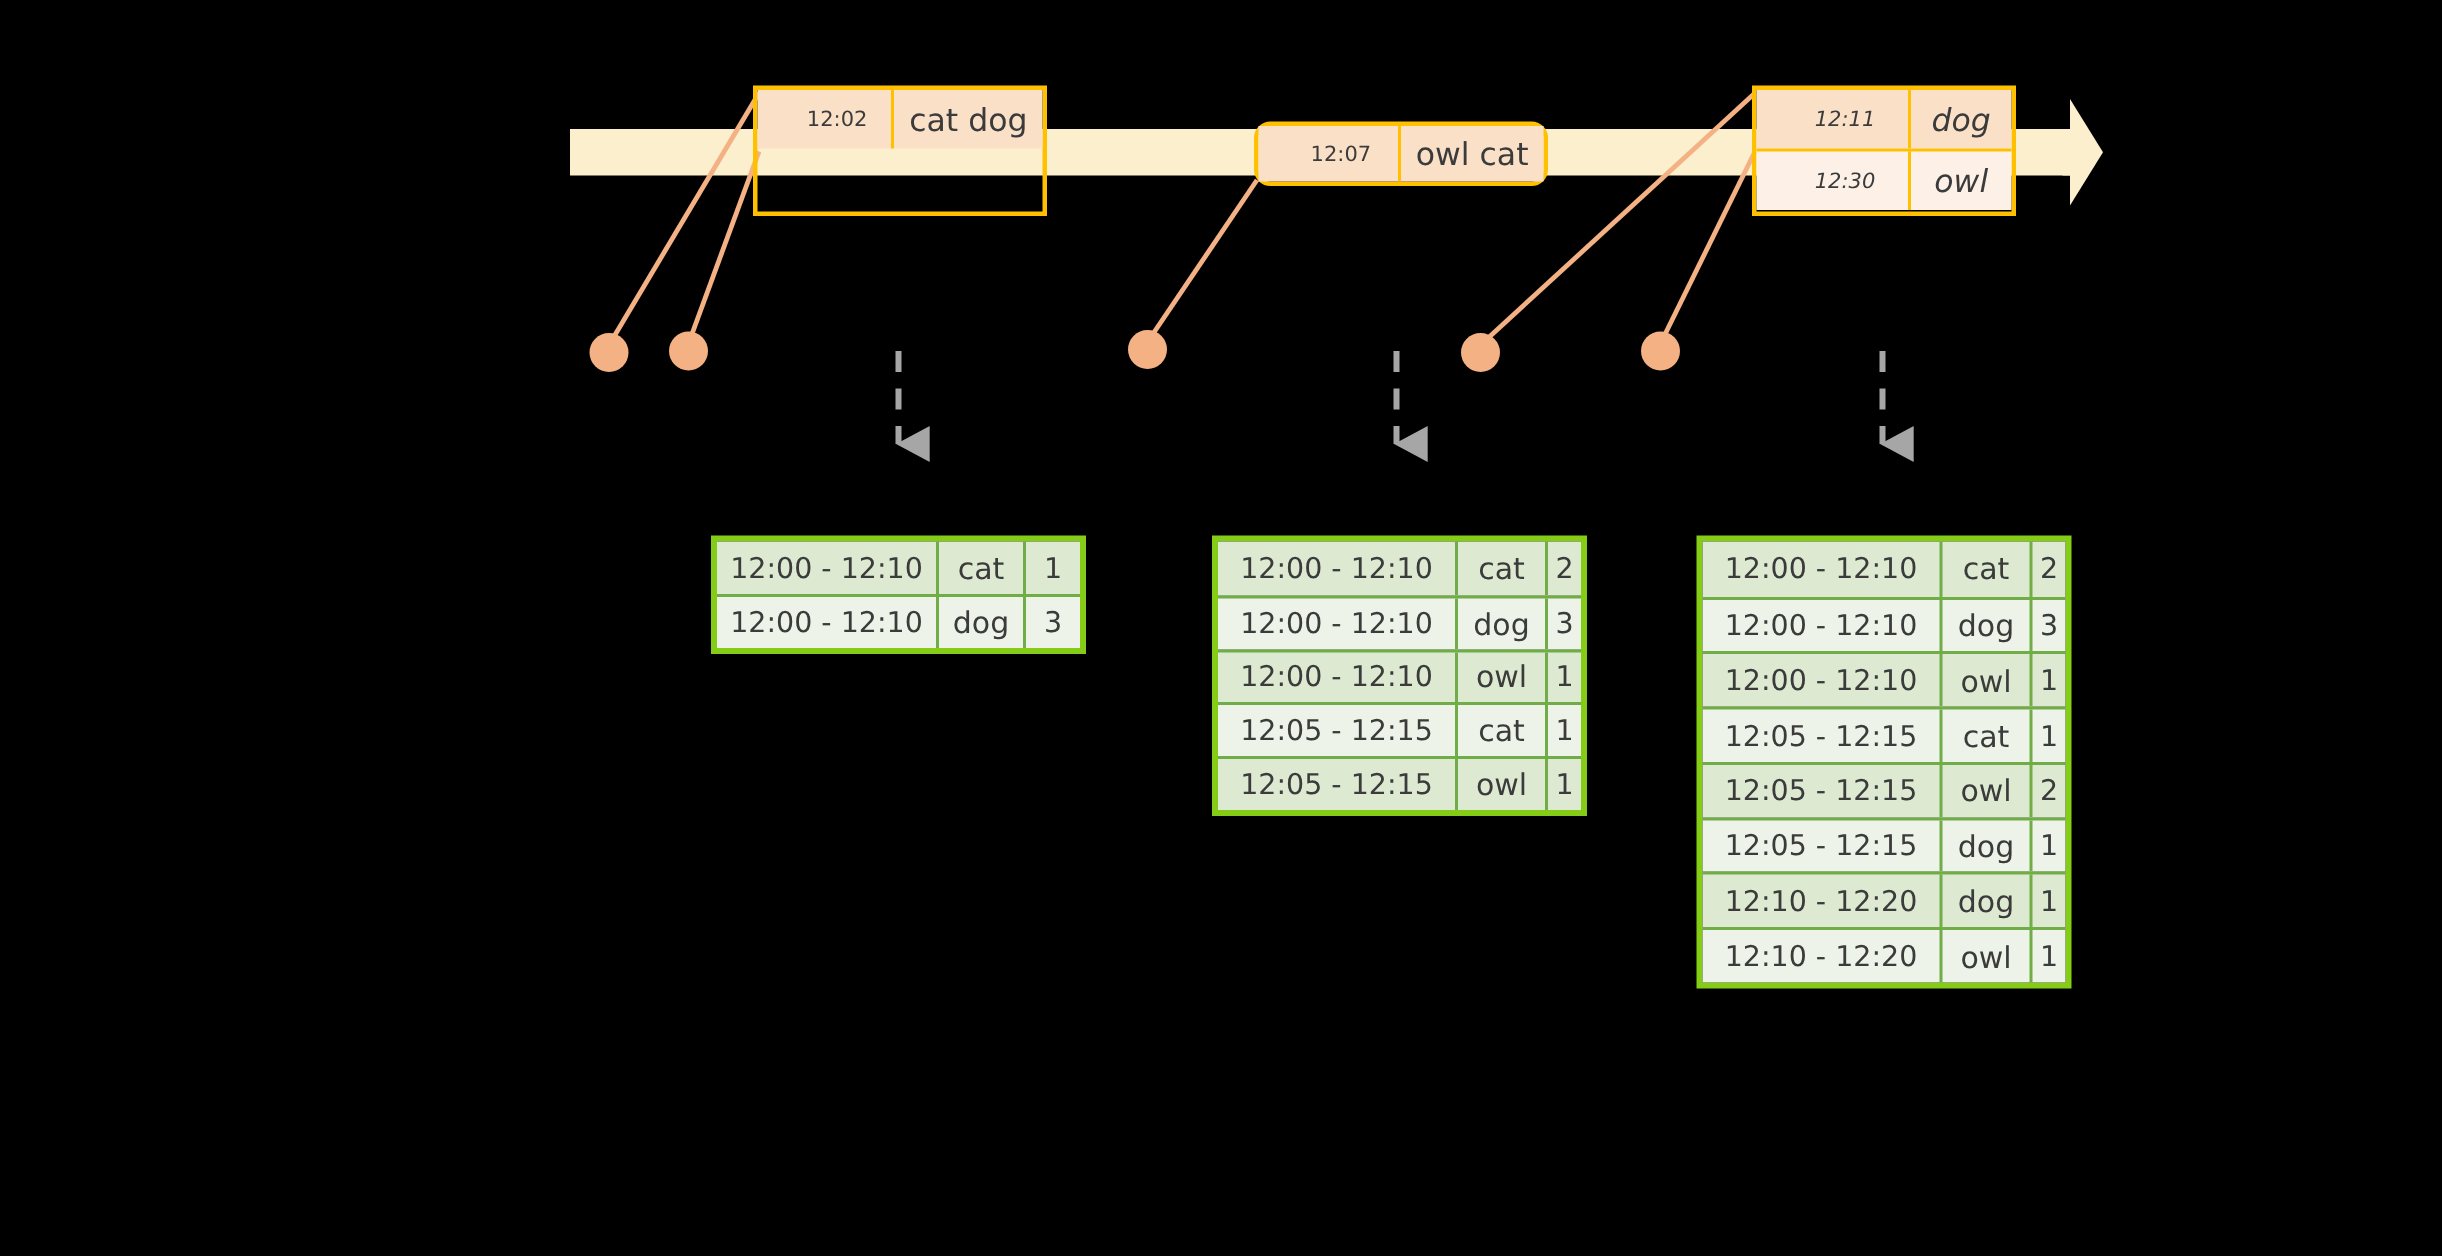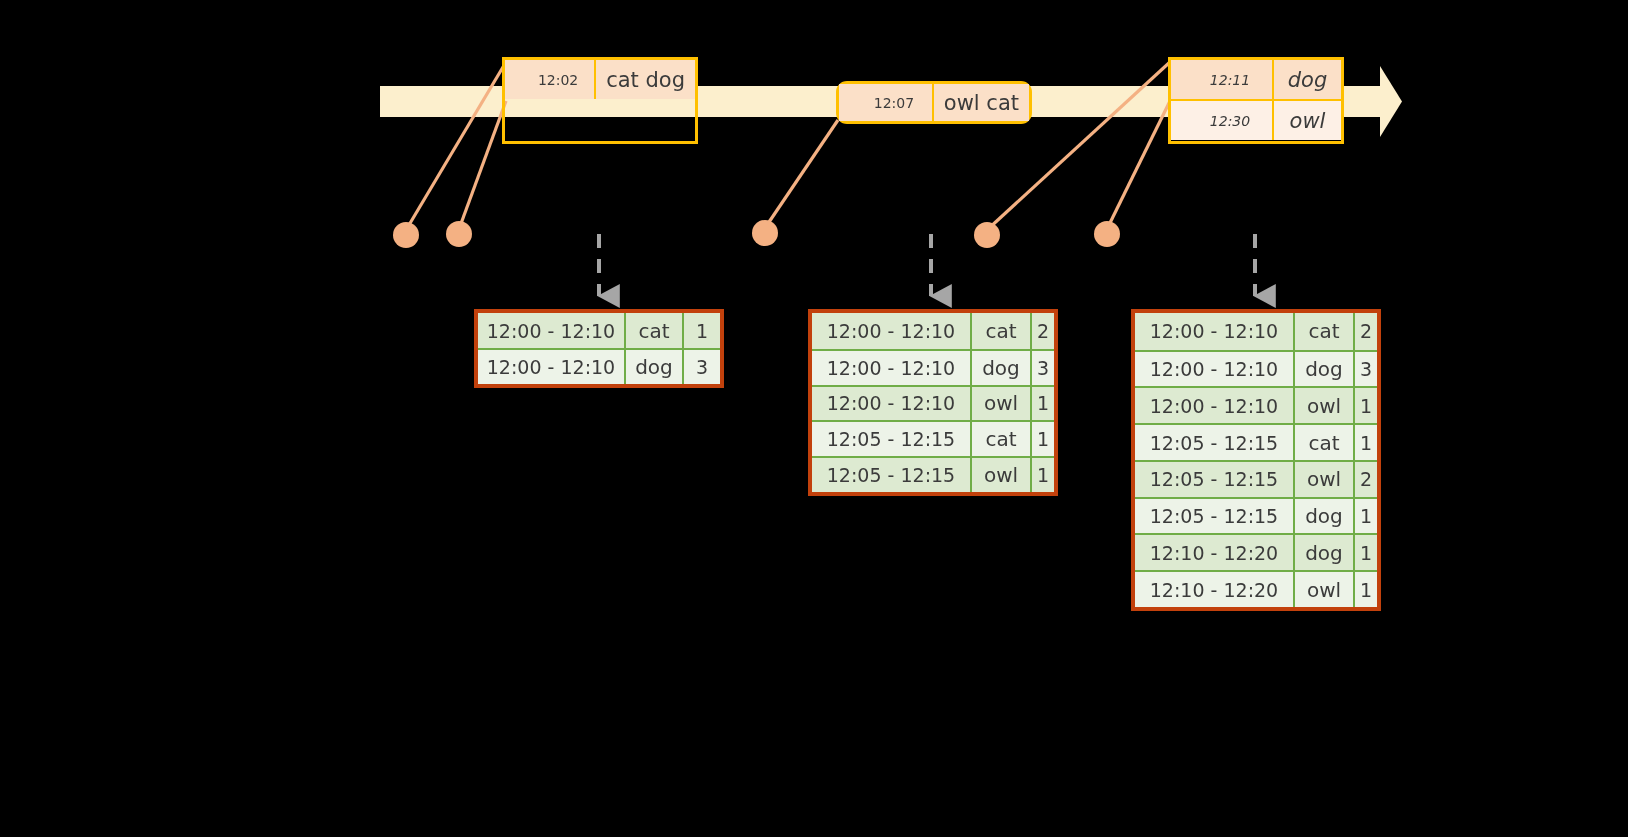--- a/index.html
+++ b/index.html
@@ -65,25 +65,26 @@
     font-size: 21px;
     color: #3B3B3B;
     box-sizing: border-box;
     padding: 0 10px;
     white-space: nowrap;
   }
 
   
   .result-table {
     position: absolute;
-    border: 4px solid #c2410c;
+    border: 4px solid #84cc16;
     box-sizing: border-box;
     display: flex;
     flex-direction: column;
     z-index: 4;
+    margin-top: 48px;
   }
   .res-row {
     display: flex;
     flex-direction: row;
     height: 37.5px;
     box-sizing: border-box;
   }
   .res-row + .res-row {
     border-top: 2px solid #70AD47;
   }

